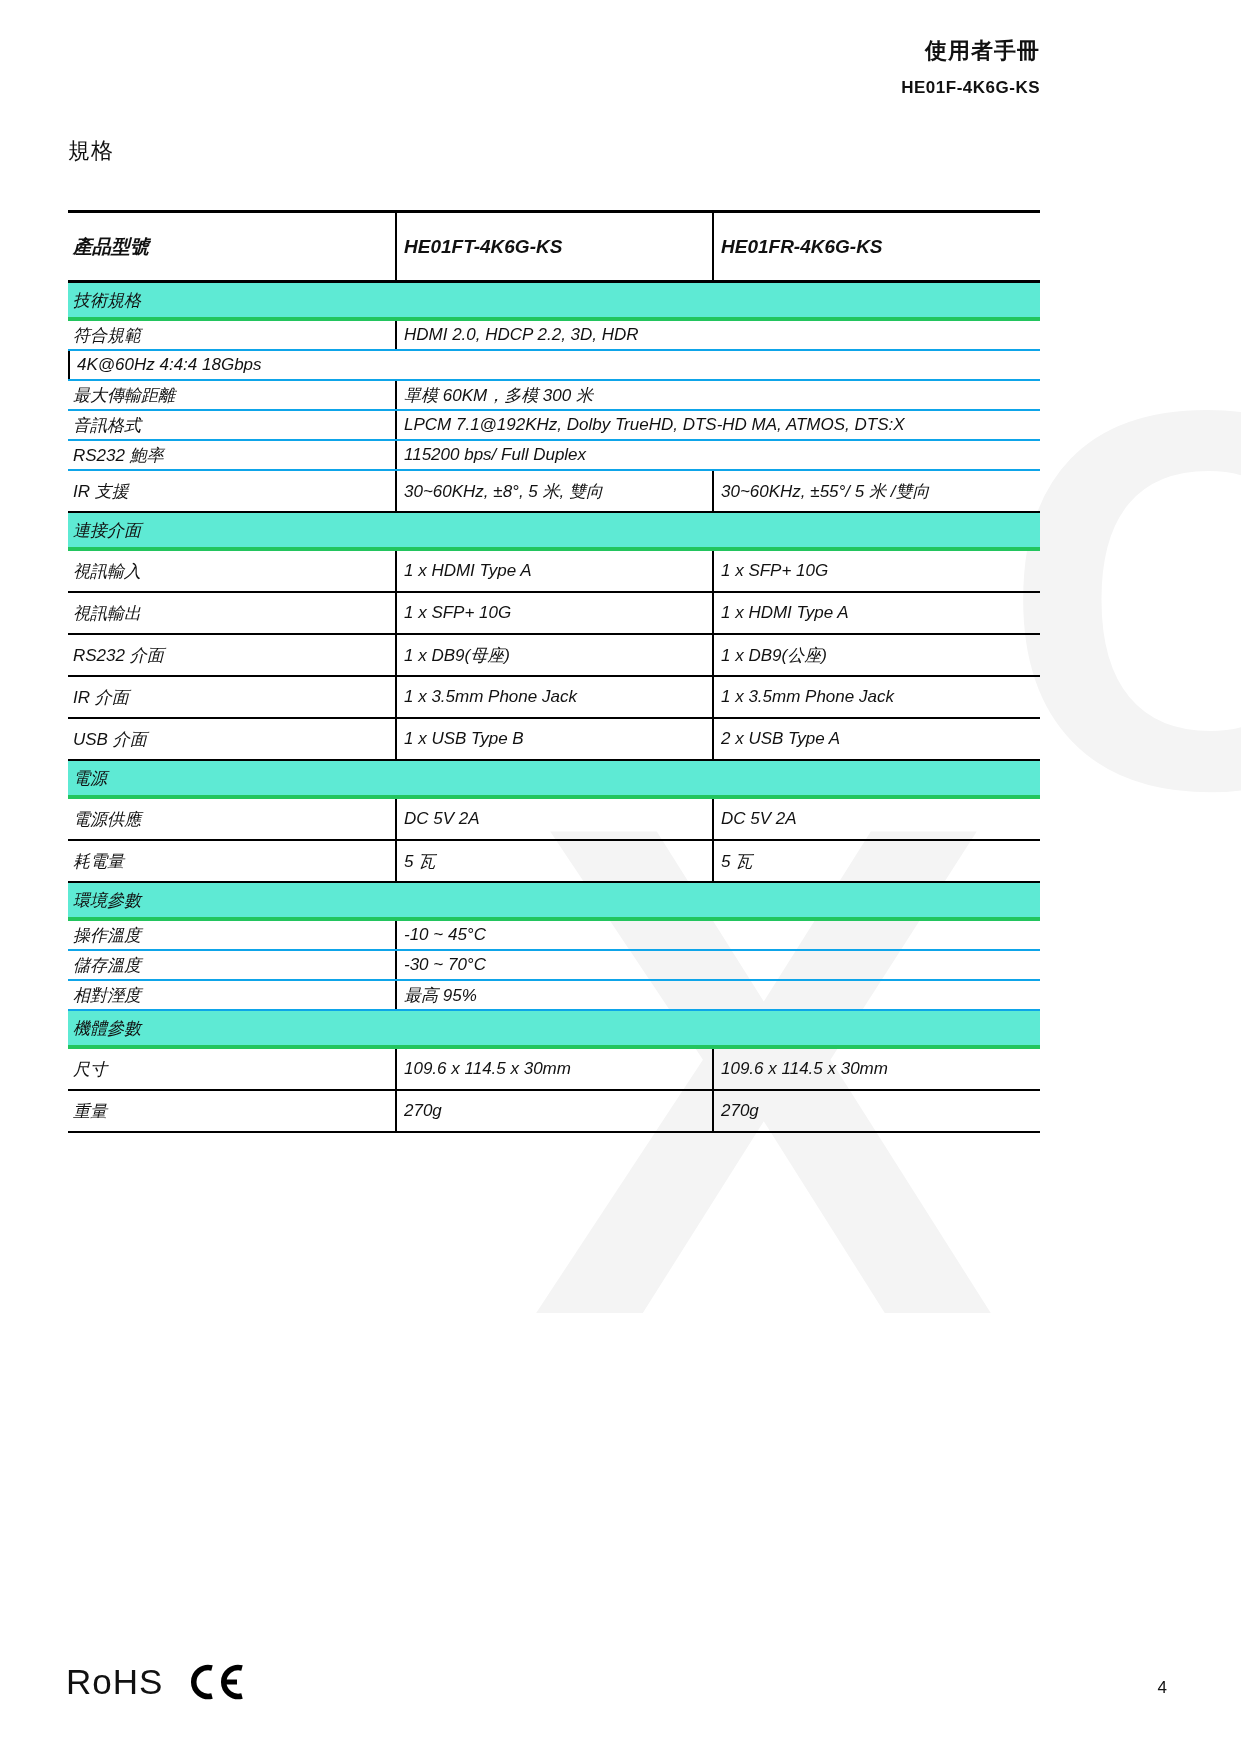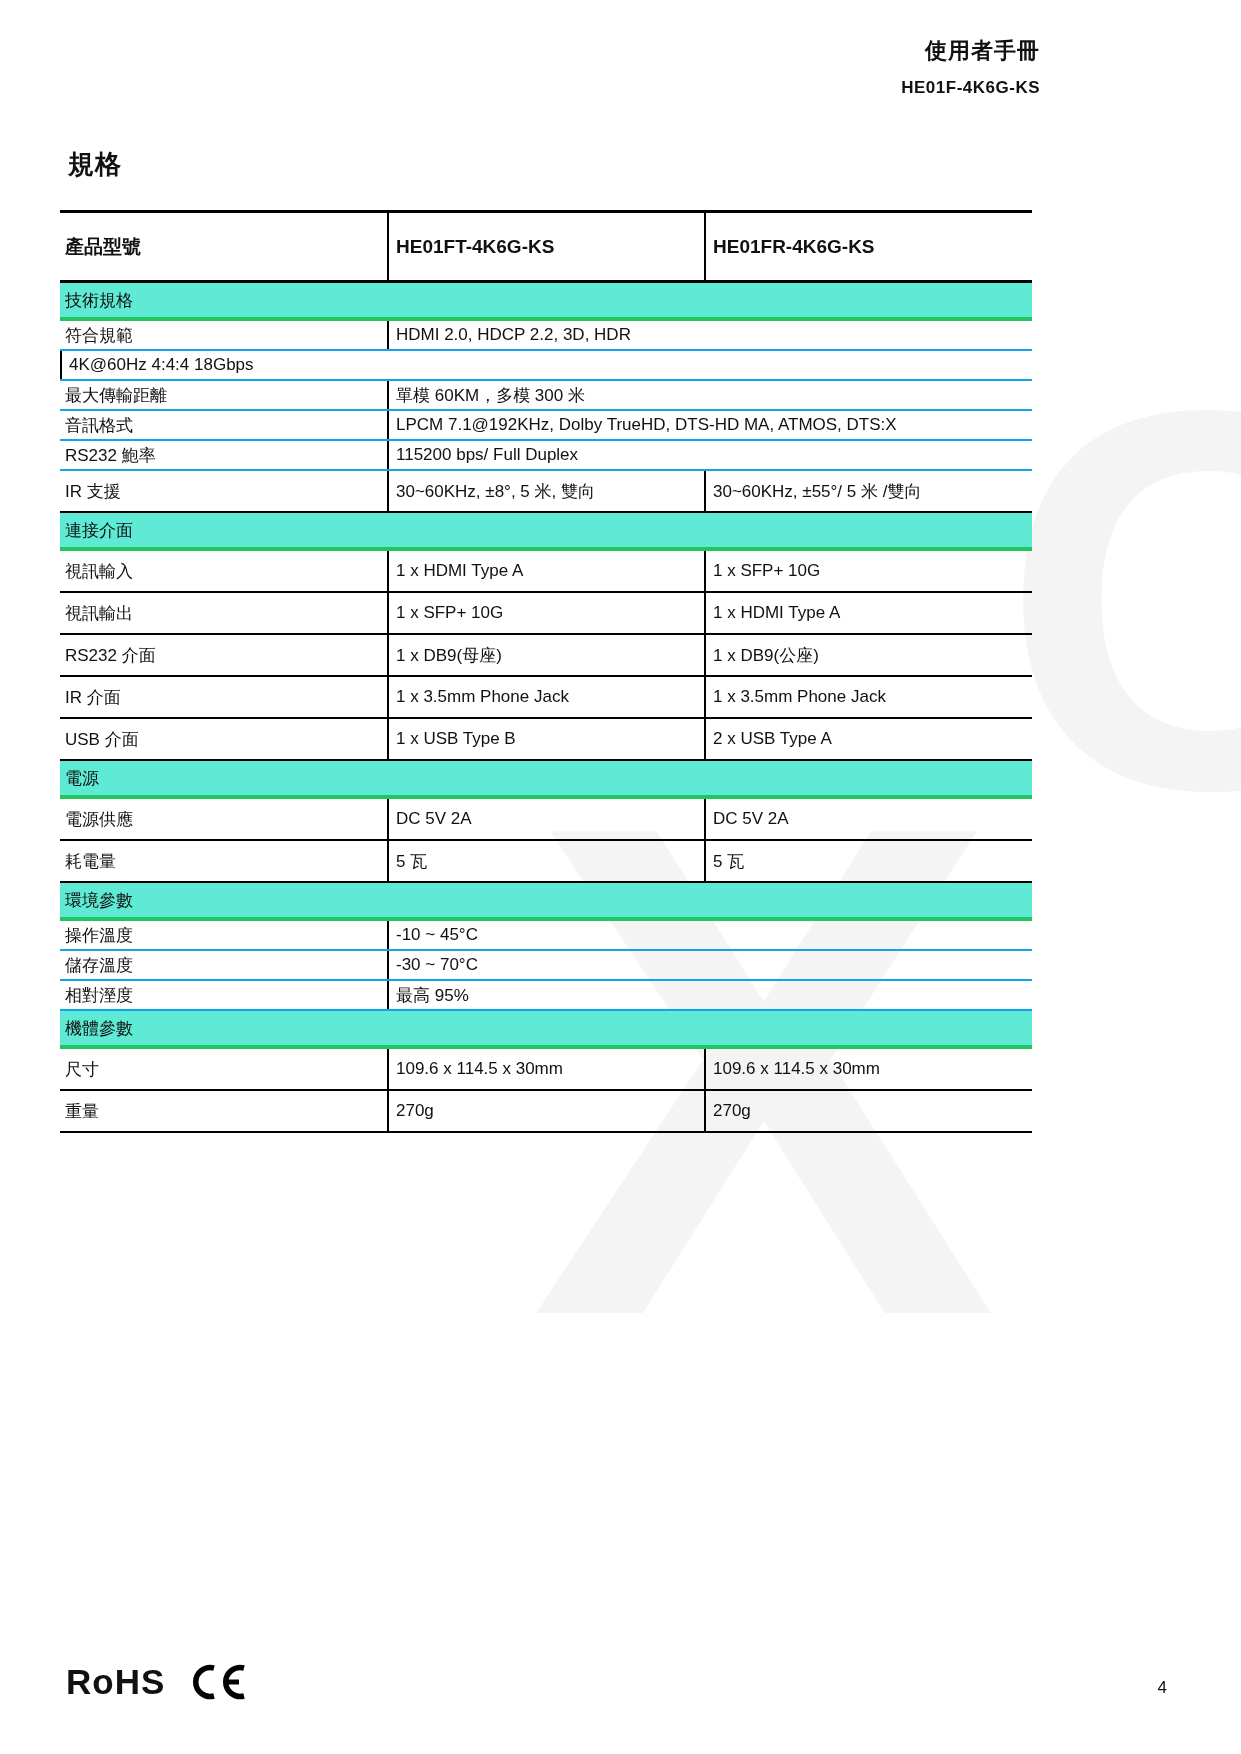--- a/index.html
+++ b/index.html
@@ -26,28 +26,29 @@
   .watermark.wm-x{ top:720px; left:530px; font-size:700px; }
 
   .doc-header{
     position:absolute; top:36px; right:201px;
     text-align:right; z-index:2;
   }
   .doc-header .doc-title{ font-size:22px; font-weight:bold; letter-spacing:1px; }
   .doc-header .doc-model{ font-size:17px; font-weight:bold; margin-top:12px; letter-spacing:0.5px; }
 
   .spec-title{
-    position:absolute; top:147px; left:68px;
-    font-size:26px; font-weight:bold; z-index:2; letter-spacing:1px;
+    position:absolute; top:136px; left:68px;
+    font-size:22px; font-weight:normal; z-index:2; letter-spacing:1px;
   }
 
   .spec-table{
-    position:absolute; top:210px; left:60px; width:972px;
+    position:absolute; top:210px; left:68px; width:972px;
     border-top:3px solid #000;
     z-index:1;
+    font-style:italic;
   }
   .row{ display:grid; box-sizing:border-box; }
   .row.header-row{
     grid-template-columns:327px 317px 328px;
     height:70px;
     border-bottom:3px solid #000;
   }
   .row.three{
     grid-template-columns:327px 317px 328px;
     height:42px;
@@ -73,21 +74,21 @@
   }
   .cell.vline{ border-left:2px solid #000; padding-left:7px; }
   .header-row .cell{ font-size:19px; font-weight:bold; }
   .section-row .cell{ font-size:17px; }
 
   .footer-left{
     position:absolute; left:66px; top:1662px;
     display:flex; align-items:center; gap:24px; z-index:2;
   }
   .rohs-mark{
-    font-size:35px; font-weight:700; letter-spacing:1px;
+    font-size:35px; font-weight:400; letter-spacing:1px;
   }
   .ce-mark{ display:flex; align-items:center; }
 
   .page-number{
     position:absolute; top:1678px; right:74px;
     font-size:17px; z-index:2;
   }
 </style>
 </head>
 <body>

